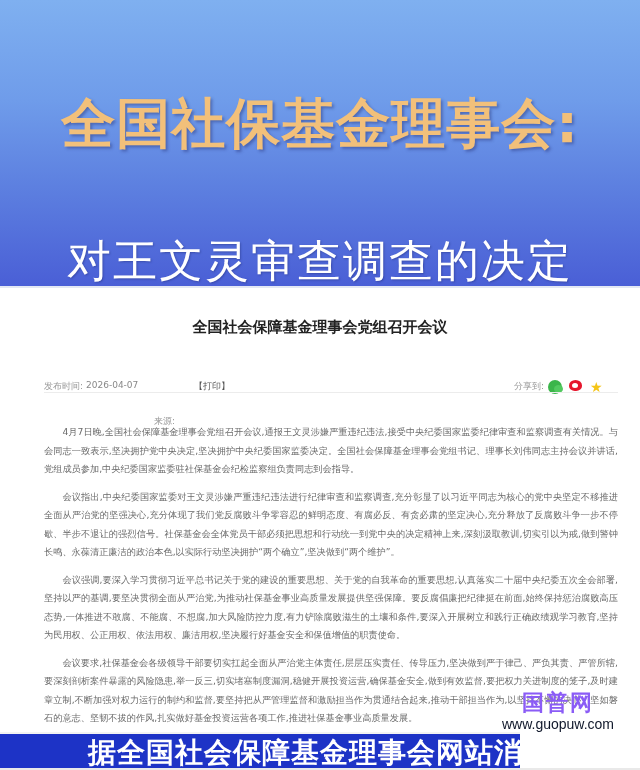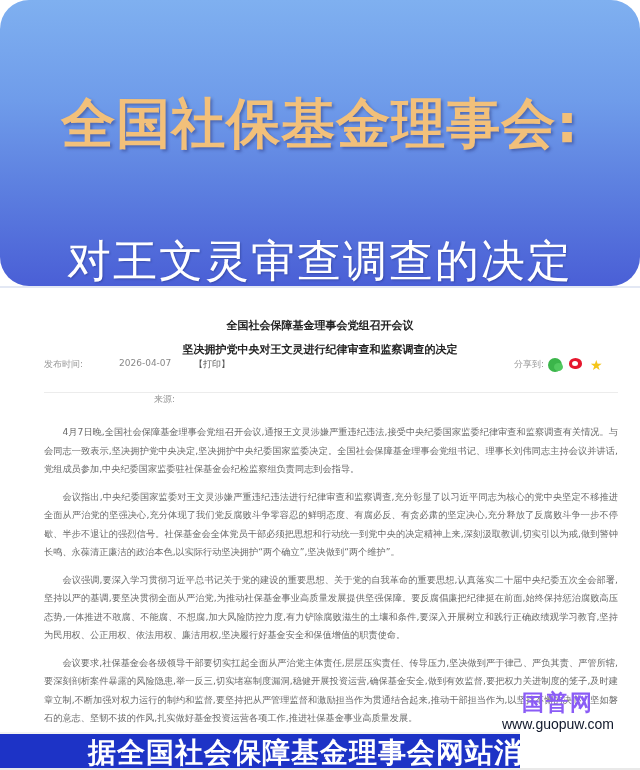--- a/index.html
+++ b/index.html
@@ -4,49 +4,48 @@
 <style>
   html, body { margin: 0; padding: 0; }
   body {
     width: 640px; height: 770px; overflow: hidden; position: relative;
     background: #ffffff;
     font-family: "DejaVu Sans", "Liberation Sans", sans-serif;
   }
   .hero {
     position: absolute; left: 0; top: 0; width: 640px; height: 286px;
     background: linear-gradient(180deg, #7fb0f0 0%, #6f9cea 35%, #5d80e0 65%, #4a5fd6 100%);
-    border-radius: 29px;
   }
   .hero-line {
     position: absolute; left: 0; width: 640px; text-align: center;
     font-weight: bold; white-space: nowrap;
   }
   .hero-l1 { top: 88px; font-size: 54px; color: #f2c07a; letter-spacing: 1px;
     text-shadow: 2px 2px 3px rgba(40,50,120,0.45); }
   .hero-l2 { top: 158px; font-size: 62px; color: #ffffff; letter-spacing: 2px;
     text-shadow: 2px 2px 3px rgba(30,40,110,0.45); }
   .hero-l3 { top: 232px; font-size: 44px; color: #ffffff; font-weight: normal; letter-spacing: 2px;
     text-shadow: 1px 1px 2px rgba(30,40,110,0.4); }
 
   .article {
     position: absolute; left: 0; top: 286px; width: 640px; height: 448px;
     background: #ffffff;
     border-top: 2px solid #e3e8f4;
   }
   .art-title {
     position: absolute; left: 0; width: 640px; text-align: center;
-    font-weight: bold; color: #222; font-size: 11px; white-space: nowrap;
+    font-weight: bold; color: #222; font-size: 15px; white-space: nowrap;
   }
   .art-title.t1 { top: 30px; }
   .art-title.t2 { top: 54px; }
-  .meta { position: absolute; top: 70px; left: 44px; right: 22px; height: 16px;
+  .meta { position: absolute; top: 92px; left: 44px; right: 22px; height: 16px;
     font-size: 9px; color: #999; }
   .meta span { position: absolute; top: 0; }
   .meta .m-time-label { left: 0; }
-  .meta .m-time { left: 42px; color: #888; margin-left: 33px; }
+  .meta .m-time { left: 42px; color: #888; }
   .meta .m-source-label { left: 110px; margin-top: 35px; }
   .meta .m-print { left: 150px; color: #555; cursor: pointer; }
   .meta .m-share-label { left: 470px; }
   .share-icon { position: absolute; top: -2px; width: 14px; height: 14px; border-radius: 50%; cursor: pointer; }
   .ic-wechat { left: 504px; background: #3bb54a; }
   .ic-wechat::after { content: ""; position: absolute; left: 6px; top: 5px; width: 9px; height: 8px; border-radius: 50%; background: #52c95f; }
   .ic-weibo { left: 525px; background: #e6162d; width: 13px; height: 11px; top: 0; border-radius: 50% 50% 45% 45%; }
   .ic-weibo::after { content: ""; position: absolute; left: 3px; top: 3px; width: 6px; height: 5px; border-radius: 50%; background: #fff; }
   .ic-star { left: 546px; background: none; color: #f5c518; font-size: 14px; line-height: 14px; border-radius: 0; }
   .meta-divider { position: absolute; top: 104px; left: 44px; right: 22px; height: 1px; background: #ececec; }
@@ -78,21 +77,20 @@
 </head>
 <body>
 
 <div class="hero">
   <div class="hero-line hero-l1">全国社保基金理事会:</div>
   <div class="hero-line hero-l3">对王文灵审查调查的决定</div>
 </div>
 
 <div class="article">
   <div class="art-title t1">全国社会保障基金理事会党组召开会议</div>
-  <div class="art-title t2">坚决拥护党中央对王文灵进行纪律审查和监察调查的决定</div>
 
   <div class="meta">
     <span class="m-time-label">发布时间:</span>
     <span class="m-time">2026-04-07</span>
     <span class="m-source-label">来源:</span>
     <span class="m-print">【打印】</span>
     <span class="m-share-label">分享到:</span>
     <span class="share-icon ic-wechat"></span>
     <span class="share-icon ic-weibo"></span>
     <span class="share-icon ic-star">★</span>

